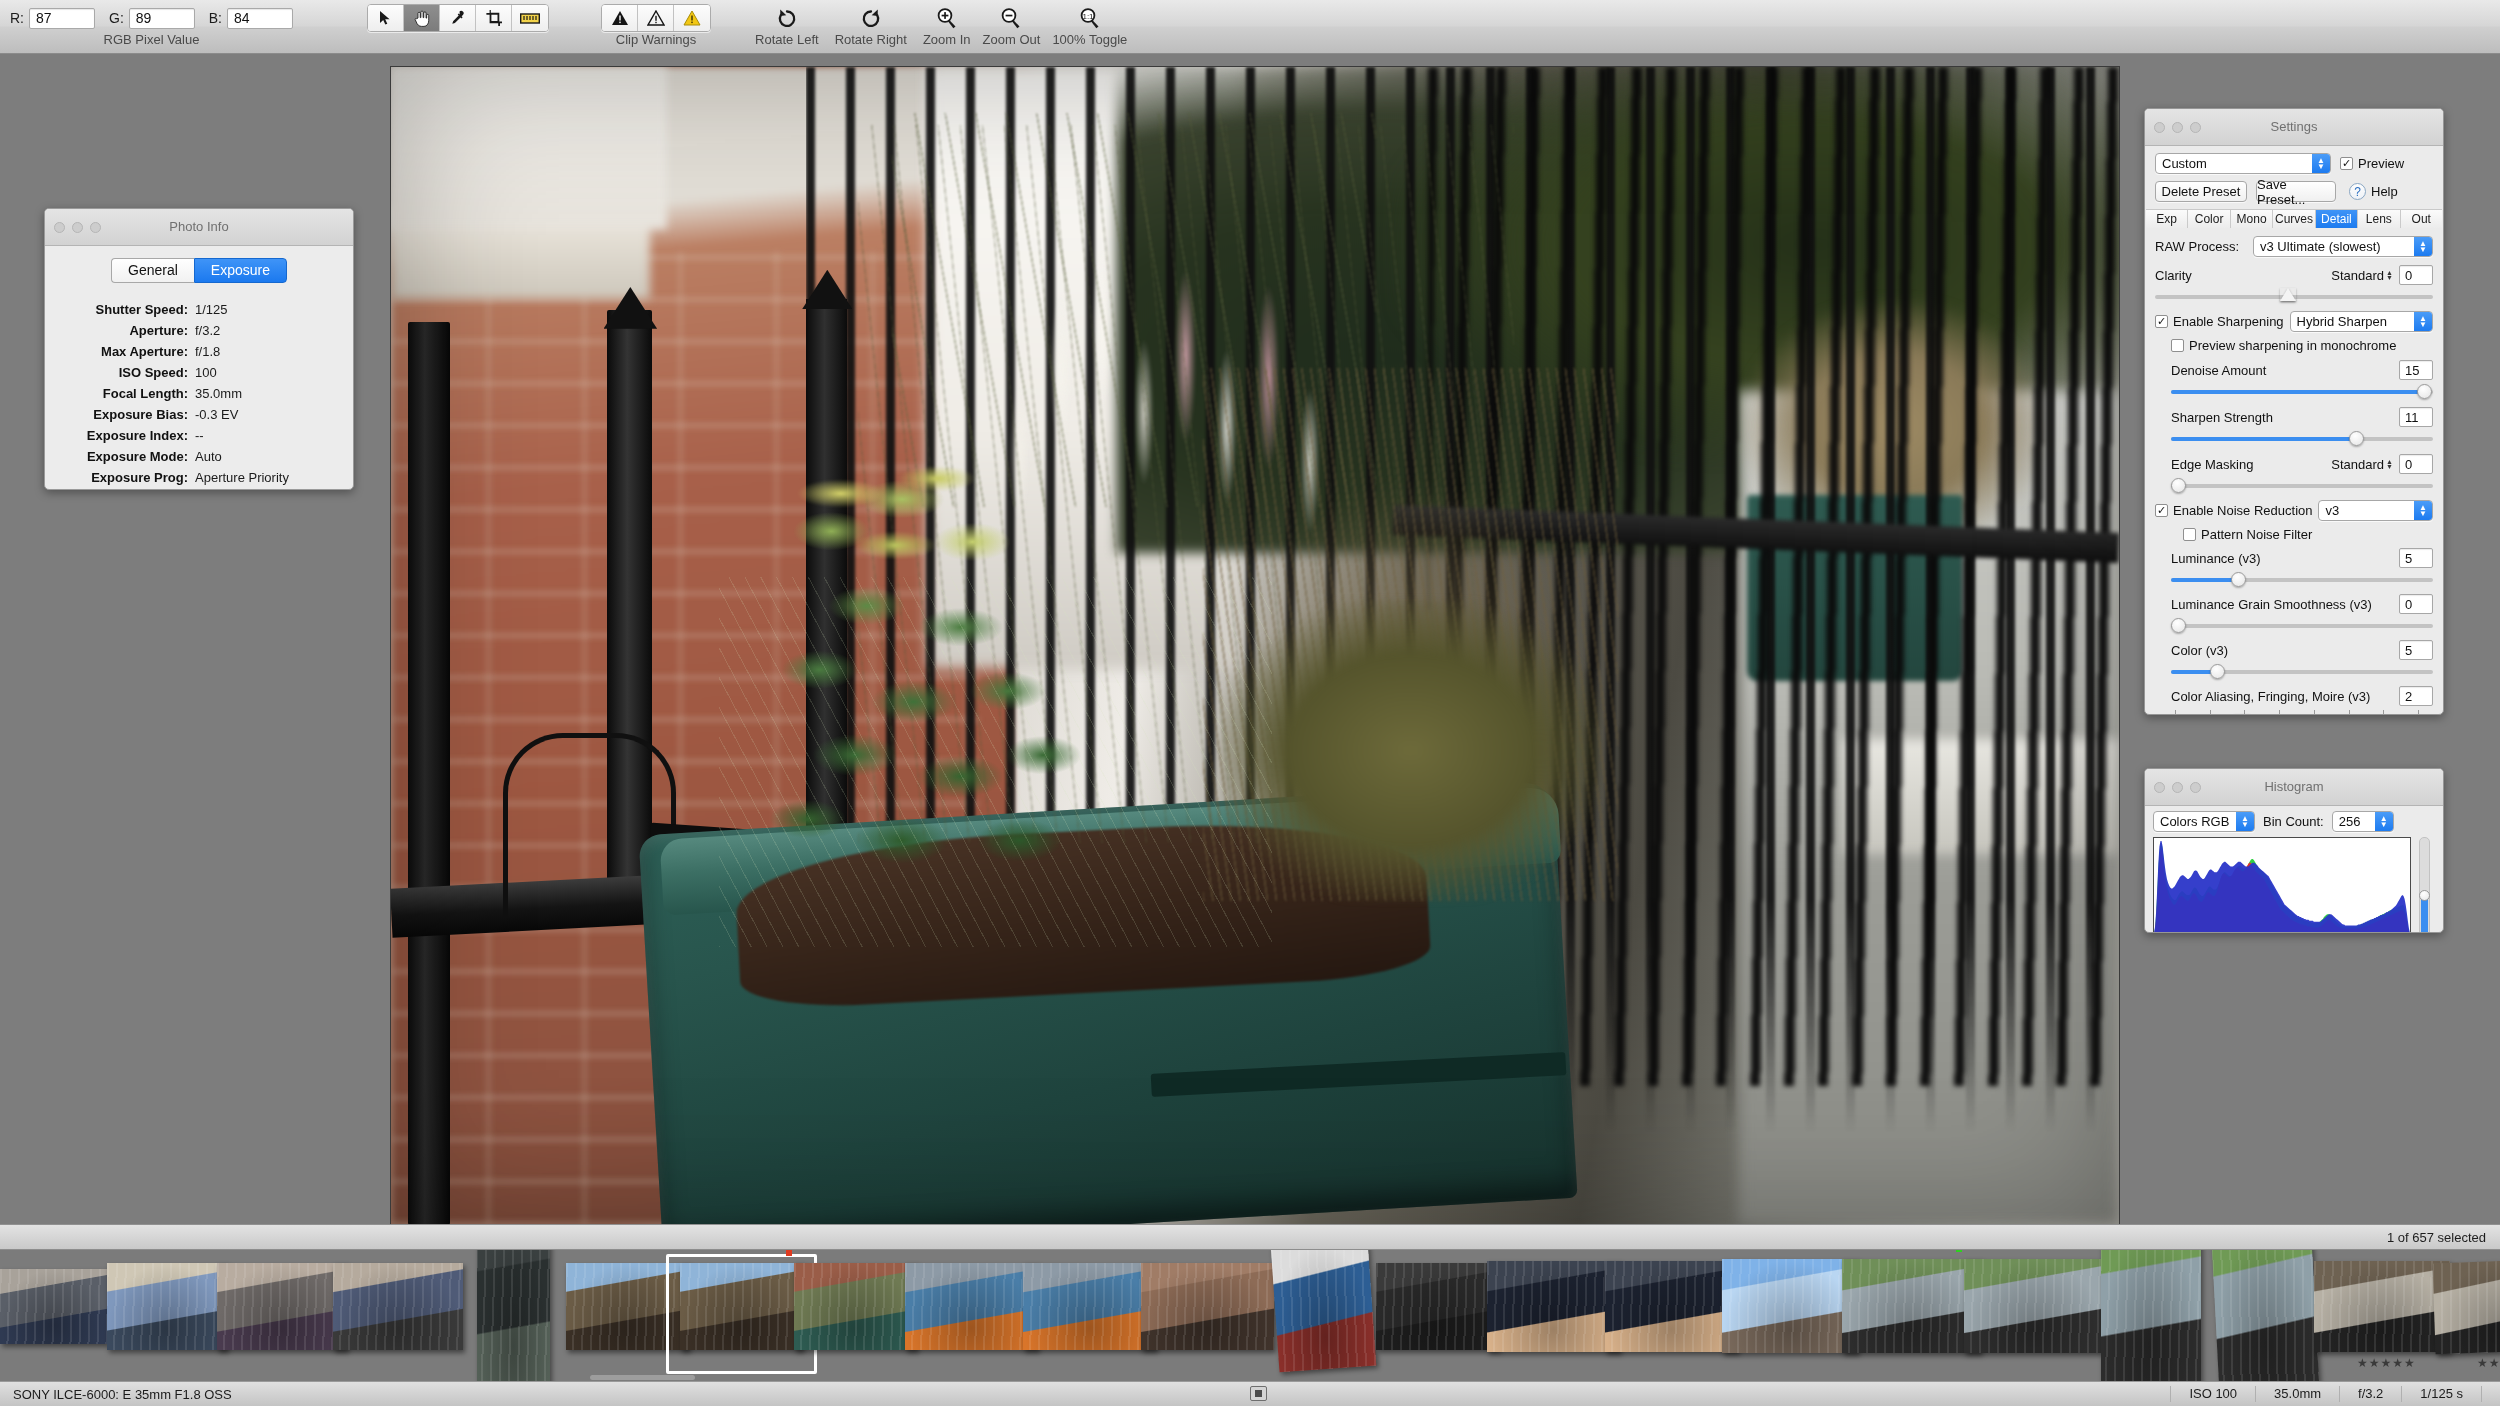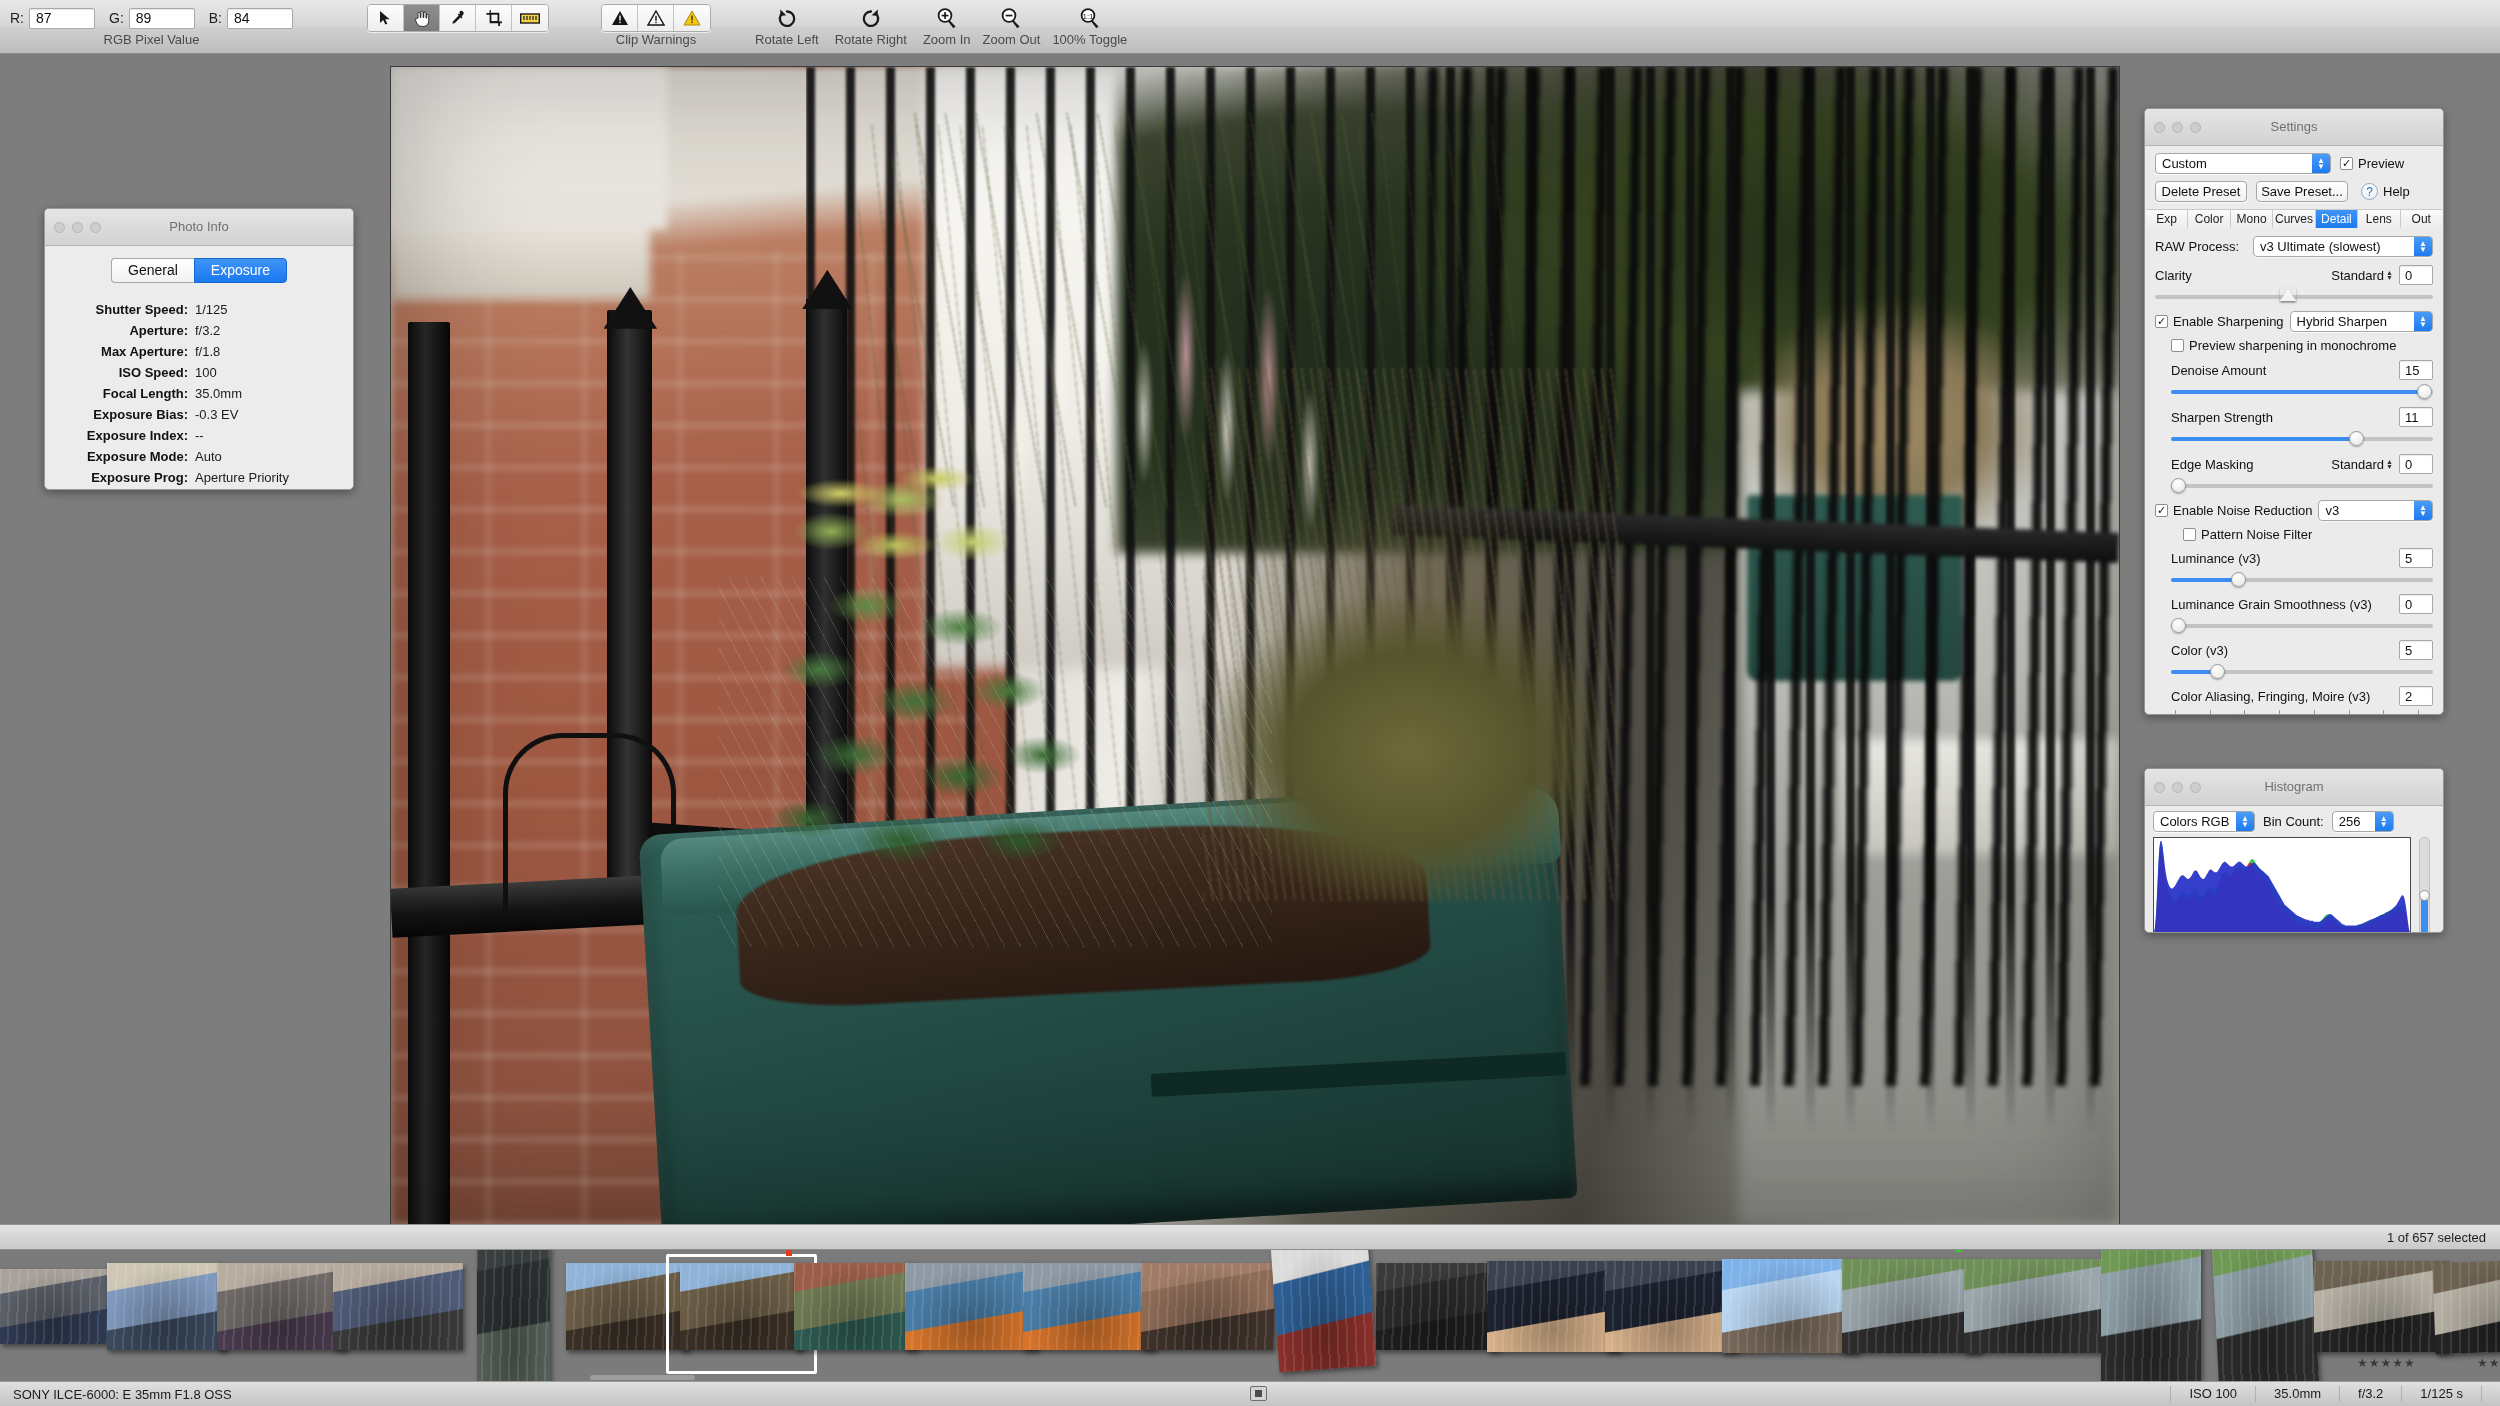--- a/index.html
+++ b/index.html
@@ -624,21 +624,21 @@
           </span>
       </div>
       <div class="checkline">
         <span class="chk">✓</span>
         <span>Preview</span>
       </div>
     </div>
 
     <div class="row" style="gap:9px;margin-top:7px;">
       <div class="pushbtn" style="width:92px;">Delete Preset</div>
-      <div class="pushbtn" style="width:92px;">Save Preset...</div>
+      <div class="pushbtn" style="width:80px;">Save Preset...</div>
       <div style="display:flex;align-items:center;gap:5px;margin-left:4px;">
         <span style="width:17px;height:17px;border-radius:50%;border:1px solid #8aa7c4;background:linear-gradient(to bottom,#fdfdfd,#eef2f7);display:flex;align-items:center;justify-content:center;font-size:12px;color:#2a6ec0;">?</span>
         <span style="font-size:13px;color:#111;">Help</span>
       </div>
     </div>
   </div>
 
   <div class="st-tabs" style="margin:7px 1px 0 1px;justify-content:space-between;">
     <div class="st-tab">Exp</div>
     <div class="st-tab">Color</div>

